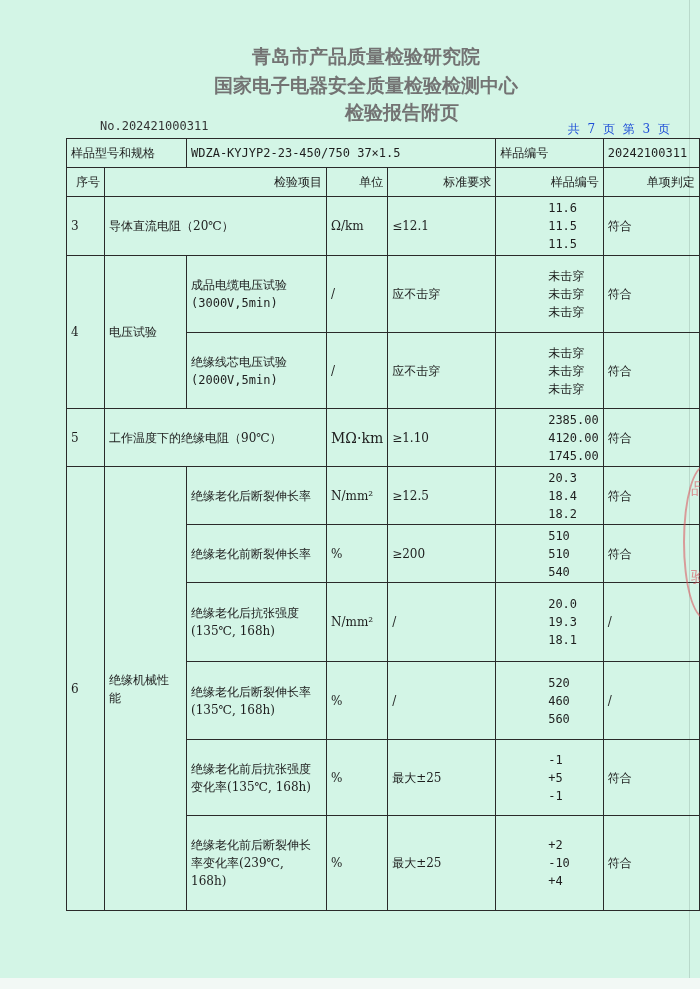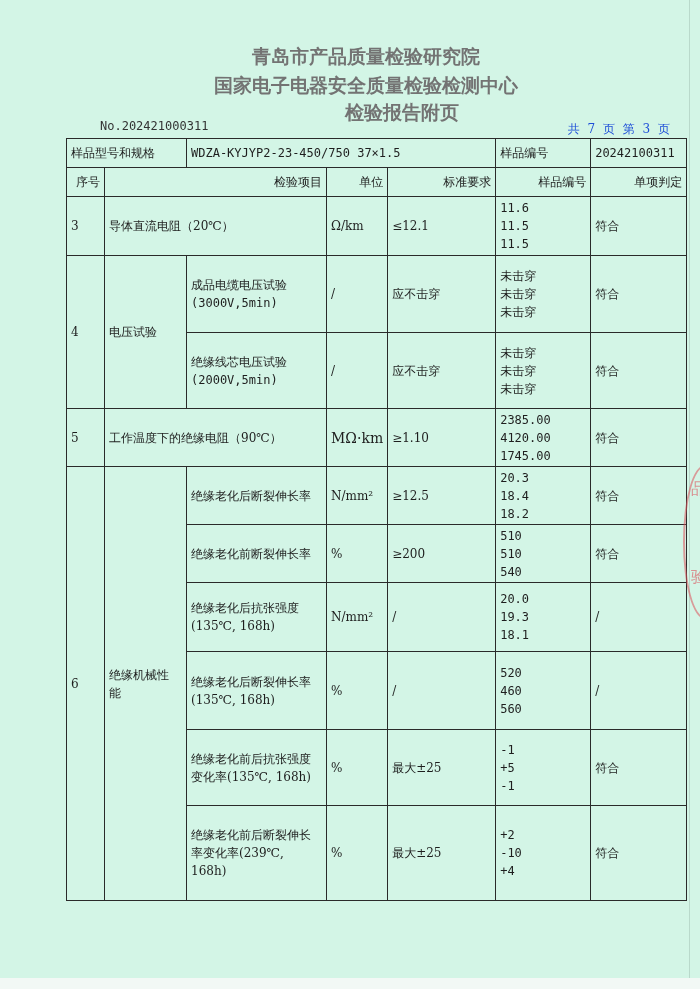--- a/index.html
+++ b/index.html
@@ -42,21 +42,21 @@
   }
   td {
     border: 1.3px solid #2a2a2a;
     padding: 0 4px;
     vertical-align: middle;
     line-height: 18px;
   }
   .c { text-align: left; }
   .l { text-align: left; }
   .mono { font-family: "DejaVu Sans Mono", "Liberation Mono", monospace; font-size: 12px; }
-  .results div { line-height: 18px; }
+  .results div { line-height: 18px; margin-left: 48px; }
   .hdr td { text-align: right; }
   .stamp {
     position: absolute; left: 683px; top: 465px; width: 40px; height: 150px;
     border: 2px solid rgba(220, 80, 90, 0.55); border-radius: 50%;
     border-left: 2px solid rgba(220,80,90,0.55);
     color: rgba(220, 80, 90, 0.6); font-size: 16px; overflow: hidden;
   }
   .stamp span { position: absolute; left: 6px; }
 </style>
 </head>
@@ -181,21 +181,21 @@
     <td class="c">%</td>
     <td class="l">≥200</td>
     <td class="l results mono">
       <div>510</div>
       <div>510</div>
       <div>540</div>
     </td>
     <td class="c">符合</td>
   </tr>
 
-  <tr style="height:69px">
+  <tr style="height:79px">
     <td class="l">
       <div>绝缘老化后抗张强度</div>
       <div>(135℃, 168h)</div>
     </td>
     <td class="c">N/mm²</td>
     <td class="l">/</td>
     <td class="l results mono">
       <div>20.0</div>
       <div>19.3</div>
       <div>18.1</div>

